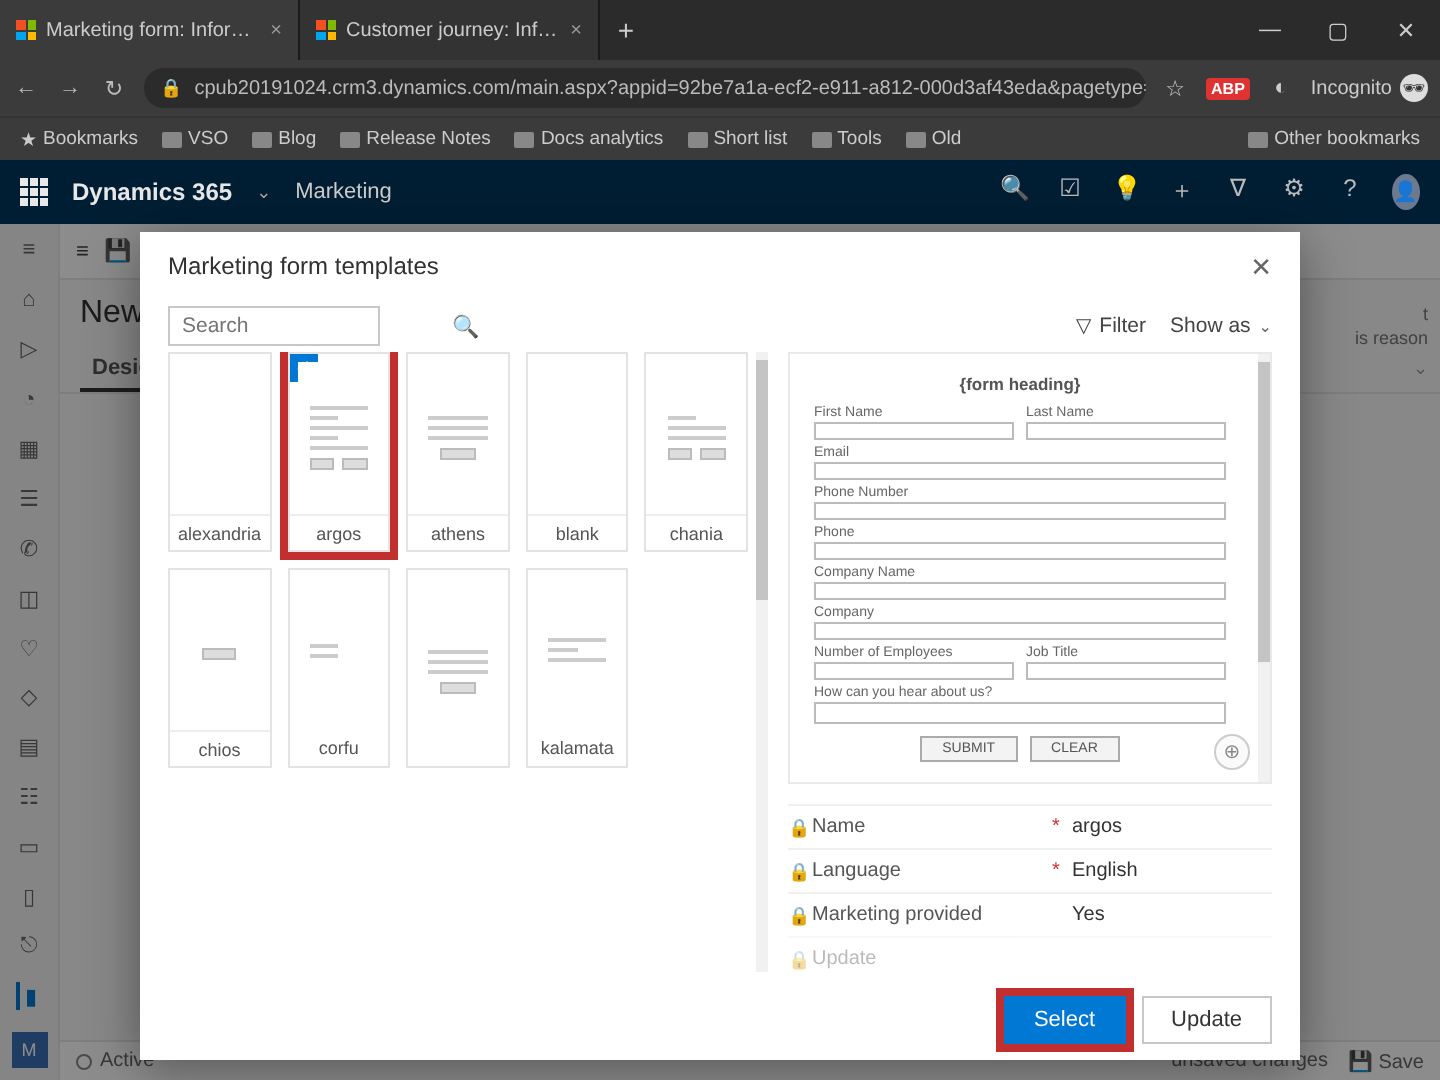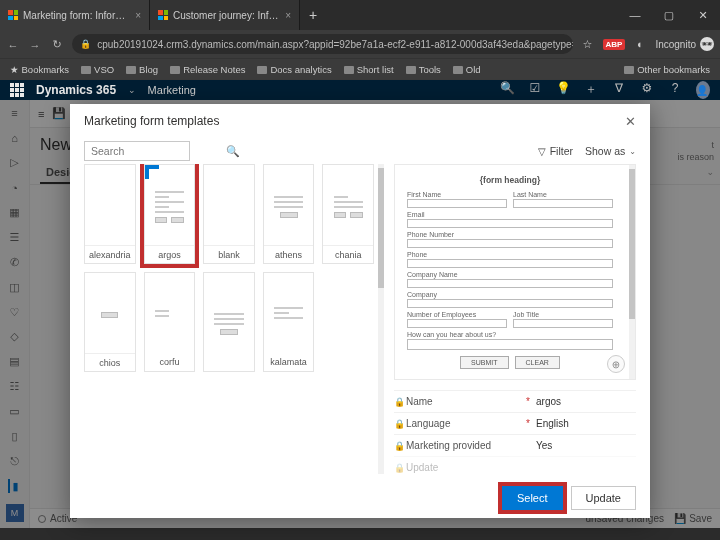--- a/index.html
+++ b/index.html
@@ -26,21 +26,21 @@
   .incog { display:flex; align-items:center; gap:4px; font-size:10px;}
   .incog-ico { width:14px; height:14px; border-radius:50%; background:#ddd; display:flex; align-items:center; justify-content:center; color:#333; font-size:9px;}
 
   .bm-bar { background:#3b3b3b; height:22px; display:flex; align-items:center; padding:0 6px; gap:4px; color:#ccc; font-size:9.5px; border-top:1px solid #333;}
   .bm { display:flex; align-items:center; gap:3px; padding:0 4px;}
   .bm-folder { width:10px; height:8px; background:#888; border-radius:1px; }
   .bm-star { color:#ccc; }
   .bm-other { margin-left:auto; }
 
   
-  .dyn-bar { background:#001e33; height:20px; display:flex; align-items:center; padding:0 10px; gap:12px; color:#e8e8e8; font-size:11px;}
+  .dyn-bar { background:#001e33; height:32px; display:flex; align-items:center; padding:0 10px; gap:12px; color:#e8e8e8; font-size:11px;}
   .waffle { width:14px; height:14px; display:grid; grid-template:repeat(3,1fr)/repeat(3,1fr); gap:1px;}
   .waffle span{background:#e8e8e8;}
   .dyn-title { font-weight:600; font-size:12px;}
   .dyn-chev { font-size:9px; color:#aaa;}
   .dyn-area { color:#ccc; }
   .dyn-icons { margin-left:auto; display:flex; gap:14px; color:#bbb; font-size:12px;}
   .dyn-icons span { width:14px; text-align:center; }
   .avatar { width:18px; height:18px; border-radius:50%; background:#6b7a8f; display:flex; align-items:center; justify-content:center; font-size:10px; color:#fff;}
 
   
@@ -320,35 +320,35 @@
                     <div class="ln"></div>
                     <div class="btns">
                       <span></span>
                       <span></span>
                     </div>
                   </div>
               </div>
               <div class="tname">argos</div>
             </div>
             <div class="tmpl">
+              <div class="thumb">
+                  <div class="fake-form">
+                    <div class="ln"></div>
+                    <div class="ln"></div>
+                    <div class="ln"></div>
+                    <div class="btns">
+                      <span></span>
+                    </div>
+                  </div>
+                </div>
+              <div class="tname">athens</div>
+            </div>
+            <div class="tmpl">
               <div class="thumb"></div>
               <div class="tname">blank</div>
-            </div>
-            <div class="tmpl">
-              <div class="thumb">
-                  <div class="fake-form">
-                    <div class="ln"></div>
-                    <div class="ln"></div>
-                    <div class="ln"></div>
-                    <div class="btns">
-                      <span></span>
-                    </div>
-                  </div>
-                </div>
-              <div class="tname">athens</div>
             </div>
             <div class="tmpl">
               <div class="thumb">
                   <div class="fake-form">
                     <div class="ln s"></div>
                     <div class="ln"></div>
                     <div class="ln"></div>
                     <div class="btns">
                       <span></span>
                       <span></span>

